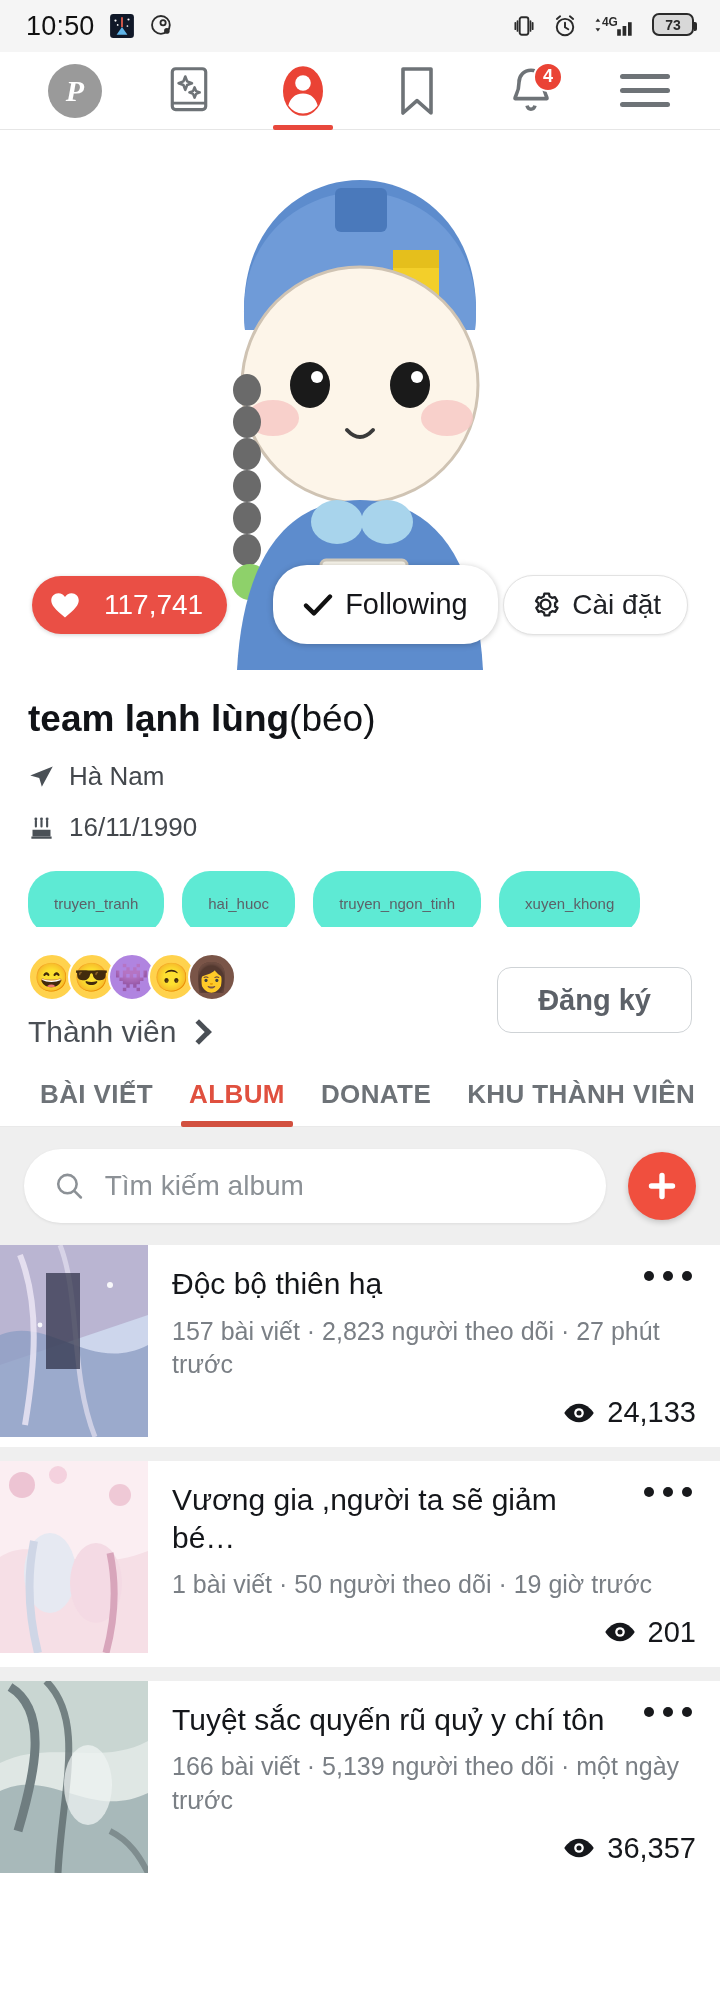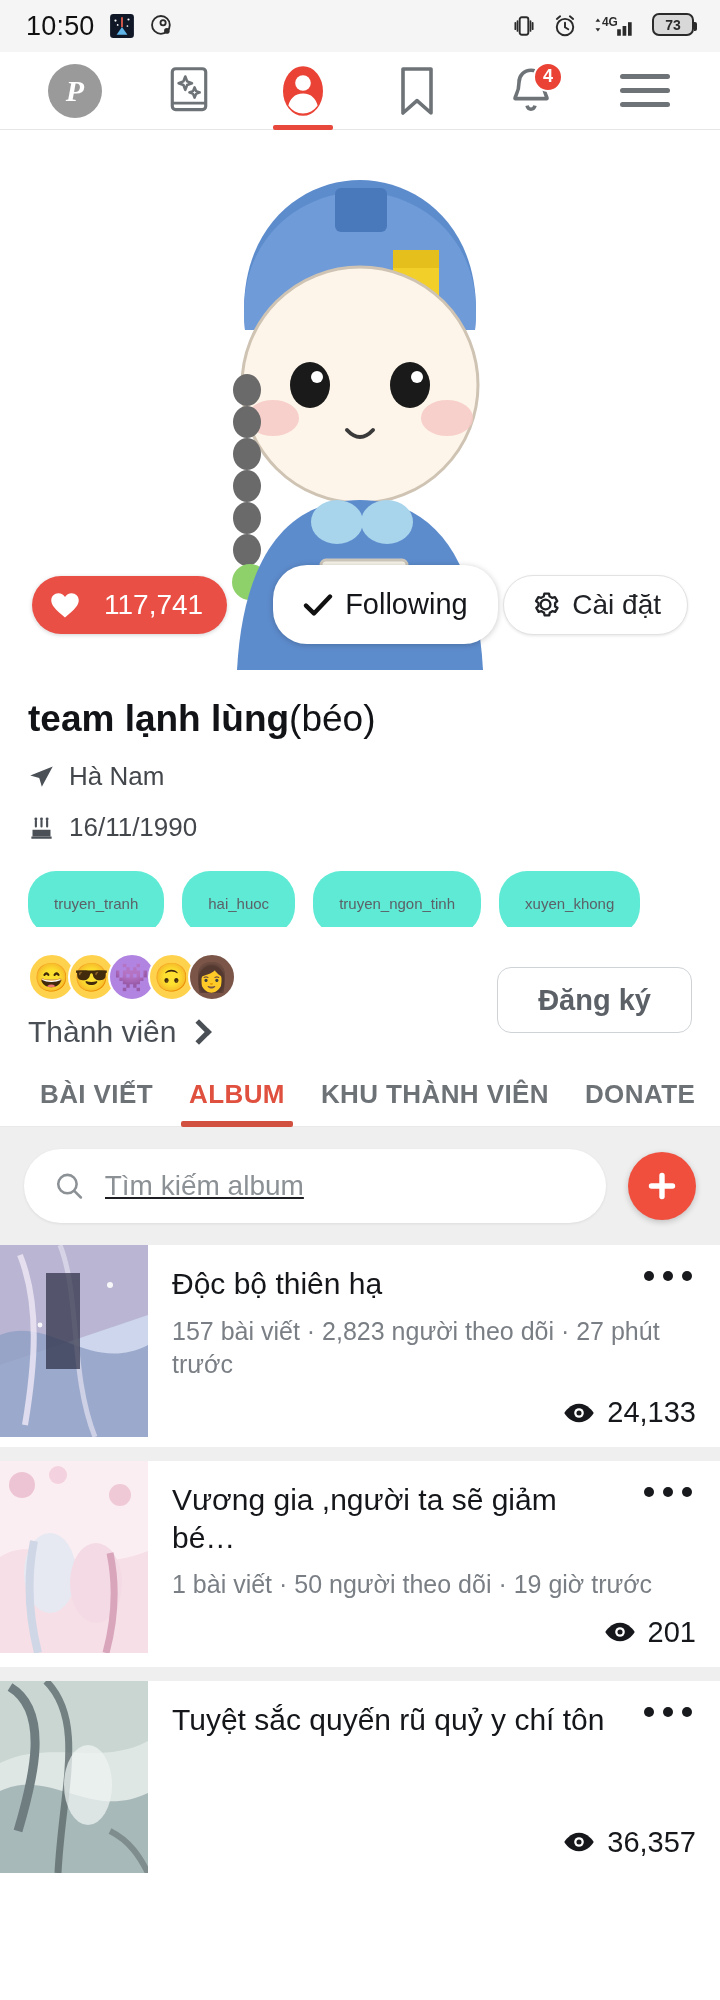--- a/index.html
+++ b/index.html
@@ -134,21 +134,20 @@
     background:#d2503f; border-radius:2px;
   }
 
   
   .searchwrap { background:#efefef; padding:22px 24px; display:flex;
     align-items:center; gap:22px; }
   .searchbox {
     flex:1; background:#fff; border-radius:38px; height:74px;
     display:flex; align-items:center; gap:20px; padding:0 30px;
     box-shadow:0 1px 3px rgba(0,0,0,.08);
-    text-decoration:underline;
   }
   .searchbox input {
     border:0; outline:0; background:transparent; font-size:28px; color:#2b2e33;
     width:100%; font-family:"Liberation Sans", sans-serif;
   }
   .searchbox input::placeholder{ color:#8c9196; }
   .fab {
     width:68px; height:68px; border-radius:50%; background:#f04f3e; flex:none;
     display:flex; align-items:center; justify-content:center; color:#fff;
     box-shadow:0 2px 6px rgba(0,0,0,.2);
@@ -368,22 +367,22 @@
         <span>Thành viên</span>
         <i class="chev"></i>
       </div>
     </div>
     <div class="btn-register">Đăng ký</div>
   </div>
 
   <div class="tabs">
     <div class="tab">BÀI VIẾT</div>
     <div class="tab active">ALBUM</div>
+    <div class="tab">DONATE</div>
     <div class="tab">KHU THÀNH VIÊN</div>
-    <div class="tab">DONATE</div>
   </div>
 
   <div class="searchwrap">
     <div class="searchbox">
       <svg width="34" height="34" viewBox="0 0 24 24">
         <circle cx="10.5" cy="10.5" r="7.2" fill="none" stroke="#8c9196" stroke-width="2"></circle>
         <path d="M15.8 15.8 L21 21" stroke="#8c9196" stroke-width="2" stroke-linecap="round"></path>
       </svg>
       <input type="text" placeholder="Tìm kiếm album" style="">
     </div>
@@ -468,20 +467,21 @@
           <path d="M0 0h148v60C100 86 50 58 0 82z" fill="#c9d6d2"></path>
           <path d="M0 110 C50 86 90 140 148 112 v80H0z" fill="#9fb0b3" opacity=".85"></path>
           <path d="M10 6 C50 30 34 96 18 150" stroke="#6f7d80" stroke-width="9" fill="none"></path>
           <path d="M46 0 C86 40 62 110 58 192" stroke="#5e6b6e" stroke-width="7" fill="none" opacity=".8"></path>
           <ellipse cx="88" cy="104" rx="24" ry="40" fill="#eef3f1" opacity=".75"></ellipse>
           <path d="M110 150 C130 160 140 176 148 192" stroke="#7f8d8f" stroke-width="6" fill="none"></path>
         </svg>
       </div>
       <div class="abody">
         <div class="atitle">Tuyệt sắc quyến rũ quỷ y chí tôn</div>
+        <div class="ameta">166 bài viết · 5,139 người theo dõi · một ngày trước</div>
         <div class="views">
           <svg width="32" height="22" viewBox="0 0 24 16">
             <path d="M12 1C5.5 1 1.4 7 1 8c.4 1 4.5 7 11 7s10.6-6 11-7c-.4-1-4.5-7-11-7z" fill="#15171b"></path>
             <circle cx="12" cy="8" r="3.6" fill="#fff"></circle>
               <circle cx="12" cy="8" r="1.9" fill="#15171b"></circle>
           </svg>
           <span>36,357</span>
         </div>
       </div>
       <div class="dots">

